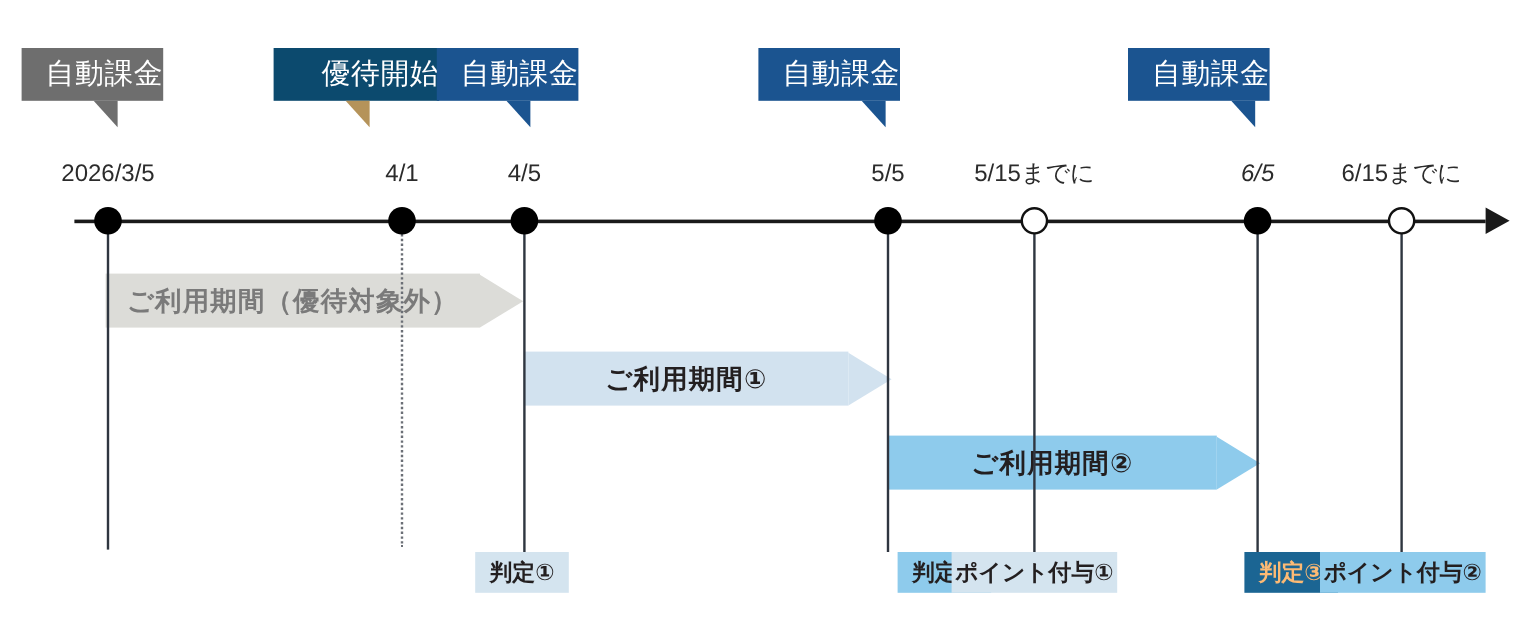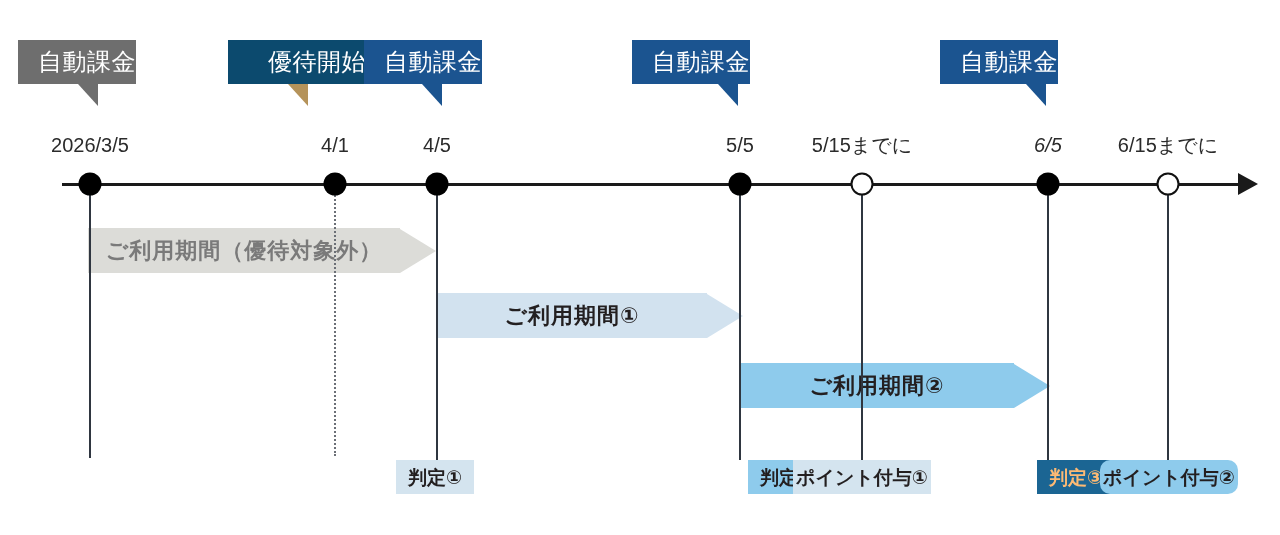--- a/index.html
+++ b/index.html
@@ -208,16 +208,16 @@
       <div class="node filled" style="left: 1048px; top: 184px;"></div>
       <div class="date-label" style="left: 1048px; top: 135px; font-style: italic;">6/5</div>
       <div class="node open" style="left: 1168px; top: 184px;"></div>
       <div class="date-label" style="left: 1168px; top: 135px;">6/15までに</div>
     </div>
   <div class="layer" id="tag-layer">
       <div class="tag" style="left: 396px; top: 460px; width: 78px; background: rgb(212, 228, 239); color: rgb(35, 31, 32);">判定①</div>
       <div class="tag" style="left: 700px; top: 460px; width: 78px; background: rgb(142, 203, 236); color: rgb(35, 31, 32); margin-left: 48px;">判定②</div>
       <div class="tag" style="left: 793px; top: 460px; width: 138px; background: rgb(212, 228, 239); color: rgb(35, 31, 32);">ポイント付与①</div>
       <div class="tag" style="left: 1009px; top: 460px; width: 78px; background: rgb(27, 101, 147); color: #fdba74; margin-left: 28px;">判定③</div>
-      <div class="tag" style="left: 1100px; top: 460px; width: 138px; background: rgb(142, 203, 236); color: rgb(35, 31, 32); border-radius: 10px;">ポイント付与②</div>
+      <div class="tag" style="left: 1100px; top: 460px; width: 138px; background: rgb(142, 203, 236); color: rgb(35, 31, 32);">ポイント付与②</div>
     </div>
 
 </div>
 
 </body></html>

